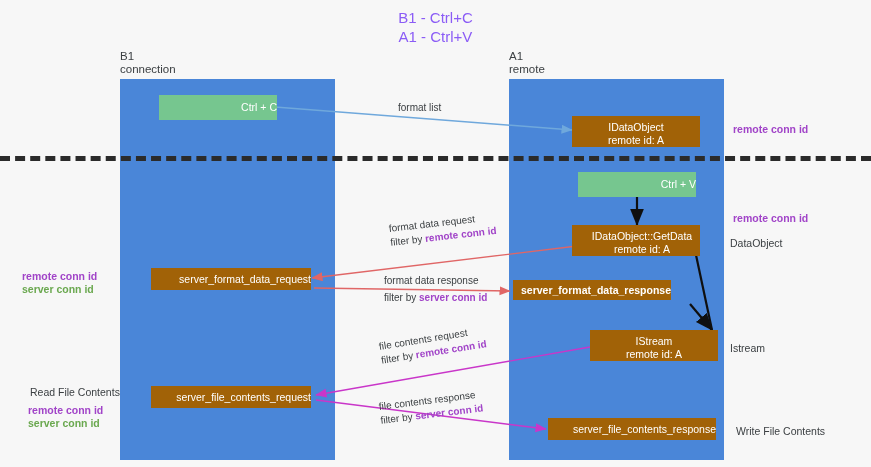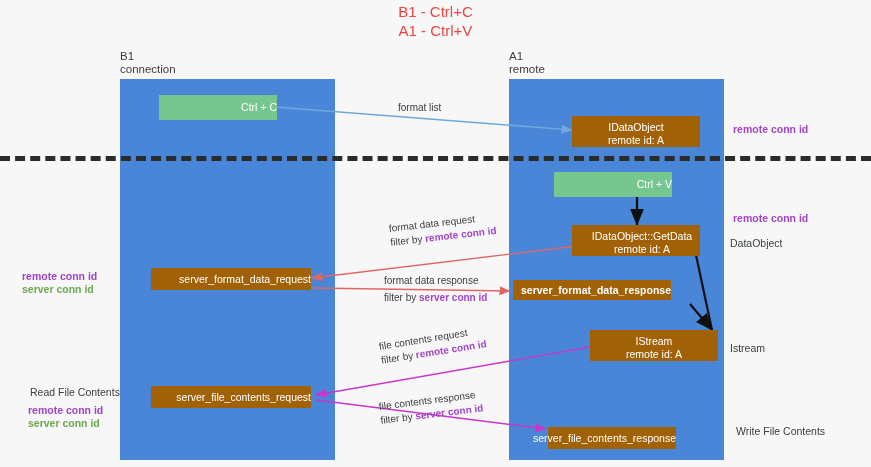--- a/index.html
+++ b/index.html
@@ -8,22 +8,22 @@
     background:#f7f7f7;
     font-family:"Liberation Sans", sans-serif;
     overflow:hidden;
     position:relative;
   }
   #stage{position:absolute;left:0;top:0;width:871px;height:467px;}
   .abs{position:absolute;}
 
   
   .title{
-    width:871px;text-align:center;top:2px;left:0;
-    font-size:15px;color:#ef4444;line-height:19px;
+    width:871px;text-align:center;top:8px;left:0;
+    font-size:15px;color:#8b5cf6;line-height:19px;
   }
 
   
   .colhead{
     text-align:left;font-size:11.5px;color:#3c4043;line-height:13px;
   }
 
   
   .lane{background:#4a86d8;}
   #lane-b1{left:120px;top:79px;width:215px;height:381px;}
@@ -119,21 +119,21 @@
 
   <div class="abs node green" style="left:159px;top:95px;width:118px;height:25px;">
     <span>Ctrl + C</span>
   </div>
 
   <div class="abs node orange" style="left:572px;top:116px;width:128px;height:31px;flex-direction:column;">
     <span>IDataObject</span>
     <span>remote id: A</span>
   </div>
 
-  <div class="abs node green" style="left:554px;top:172px;width:118px;height:25px;padding-left:32px;">
+  <div class="abs node green" style="left:578px;top:172px;width:118px;height:25px;padding-left:32px;">
     <span>Ctrl + V</span>
   </div>
 
   <div class="abs node orange" style="left:572px;top:225px;width:128px;height:31px;flex-direction:column;padding-left:12px;">
     <span>IDataObject::GetData</span>
     <span>remote id: A</span>
   </div>
 
   <div class="abs node orange" style="left:151px;top:268px;width:160px;height:22px;">
     <span>server_format_data_request</span>
@@ -145,21 +145,21 @@
 
   <div class="abs node orange" style="left:590px;top:330px;width:128px;height:31px;flex-direction:column;">
     <span>IStream</span>
     <span>remote id: A</span>
   </div>
 
   <div class="abs node orange" style="left:151px;top:386px;width:160px;height:22px;">
     <span>server_file_contents_request</span>
   </div>
 
-  <div class="abs node orange" style="left:548px;top:427px;width:128px;height:22px;">
+  <div class="abs node orange" style="left:548px;top:418px;width:168px;height:22px;">
     <span>server_file_contents_response</span>
   </div>
 
   <div class="abs flowlab" style="left:398px;top:101px;">
     <span>format list</span>
   </div>
 
   <div class="abs flowlab rot" style="left:388px;top:222px;transform:rotate(-6.5deg);">
     <div>format data request</div>
     <div>

